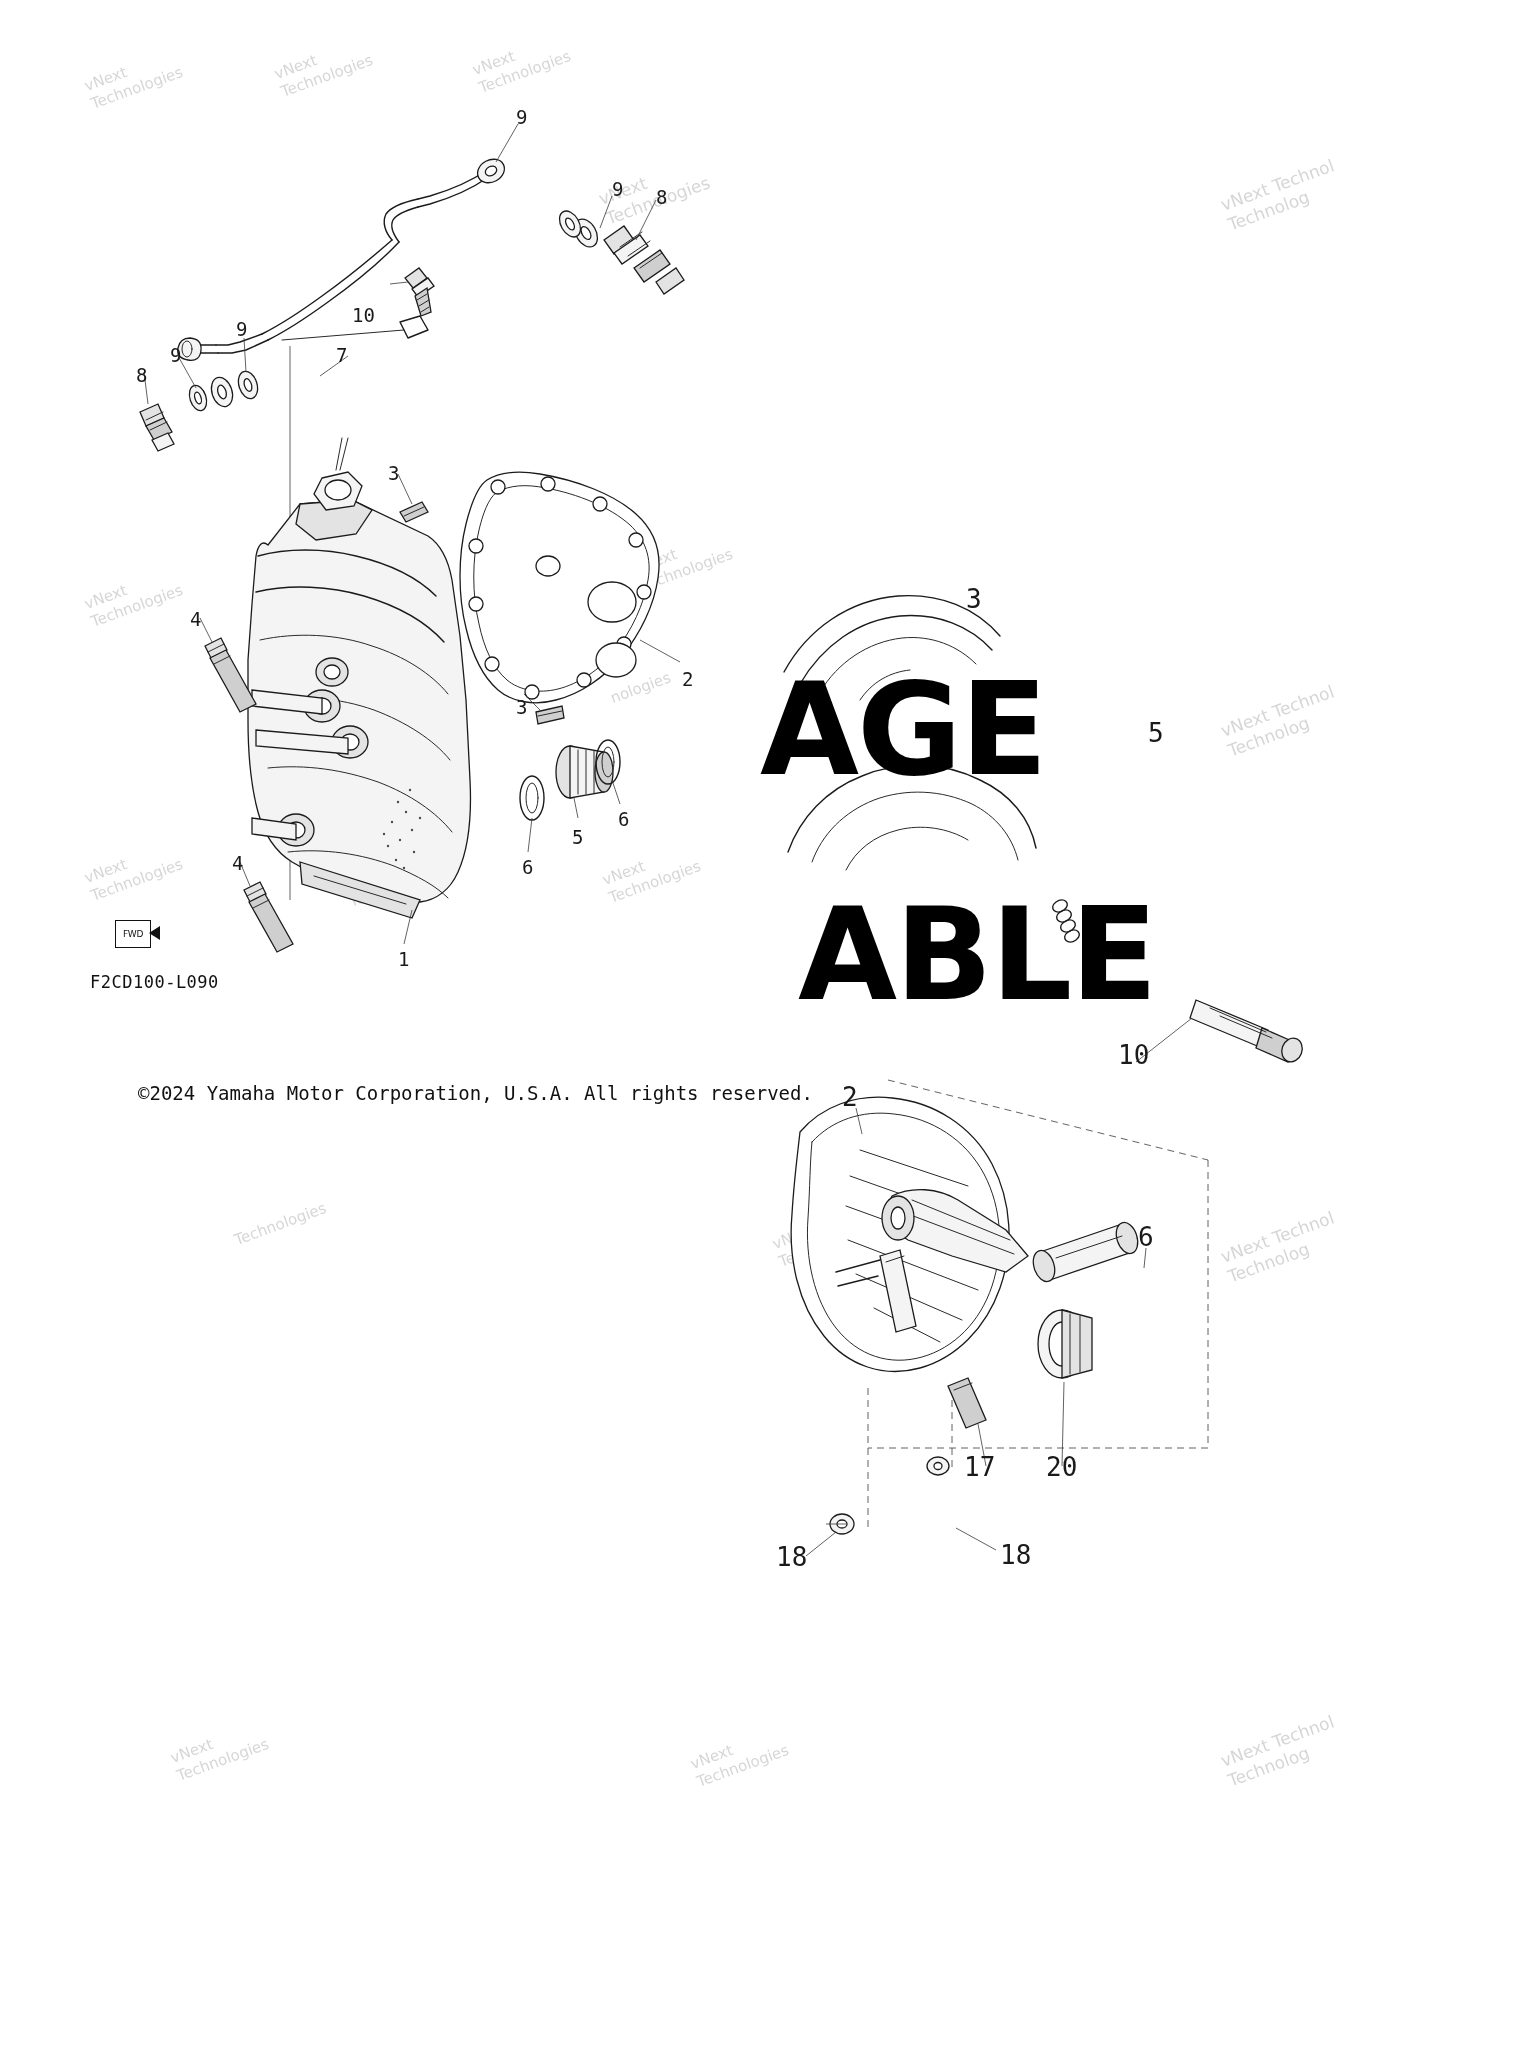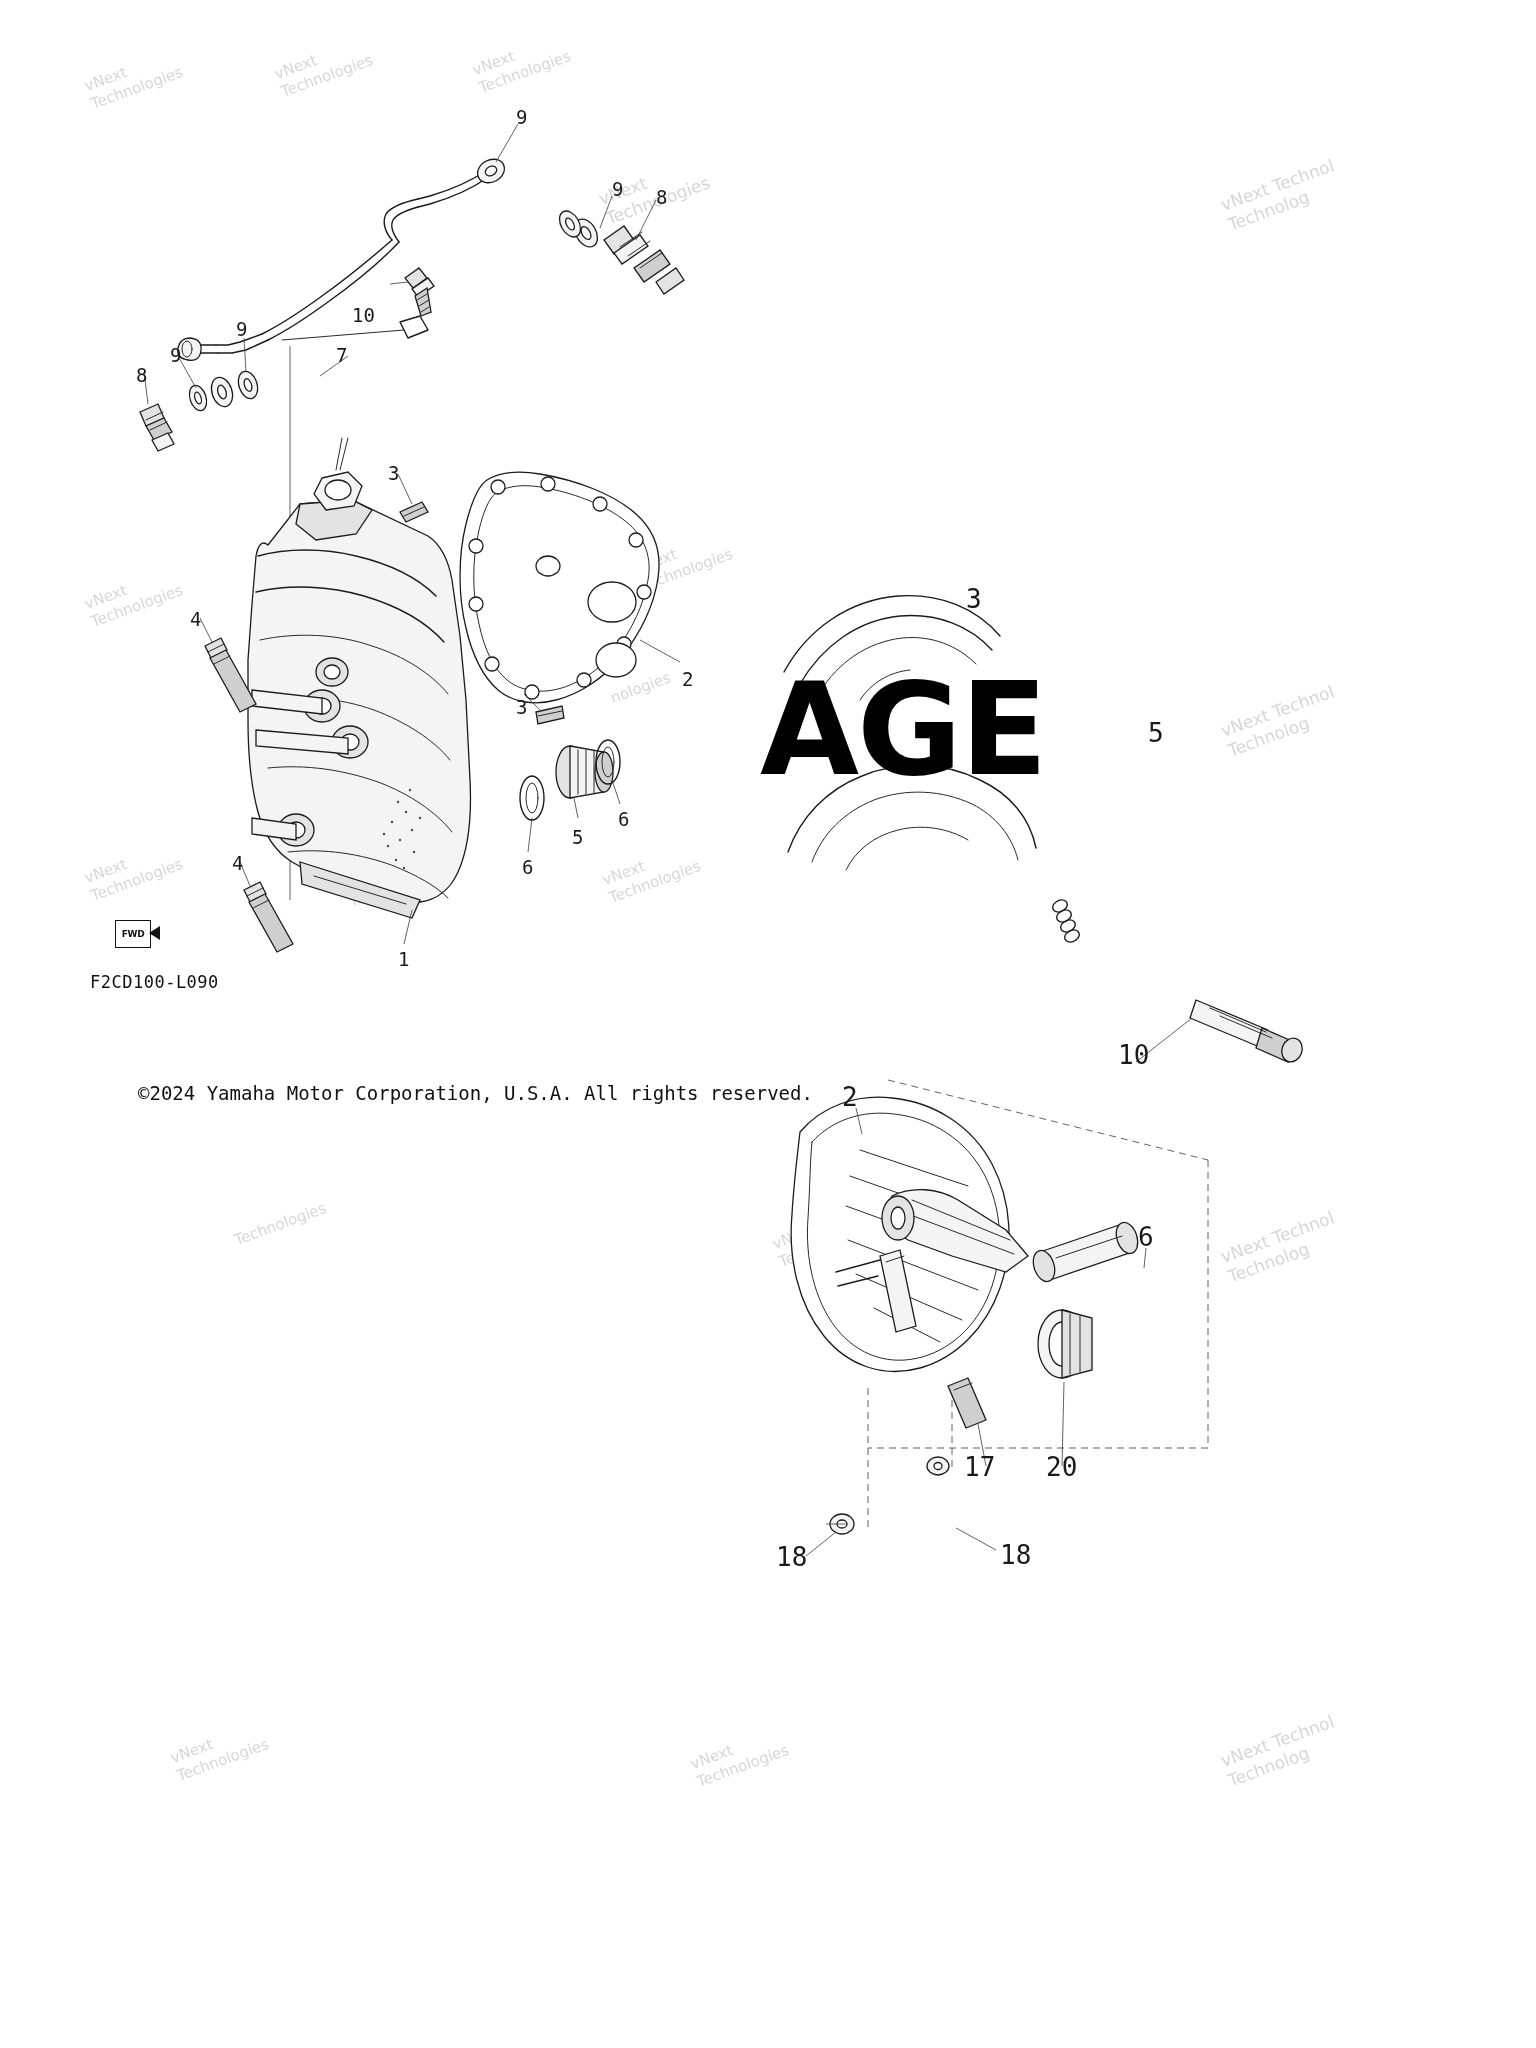--- a/index.html
+++ b/index.html
@@ -68,21 +68,21 @@
     width: 34px;
     height: 26px;
     border: 1.6px solid #111;
     display: flex;
     align-items: center;
     justify-content: center;
   }
   .fwd-box .txt {
     font-family: "DejaVu Sans", sans-serif;
     font-size: 9px;
-    font-weight: bold;
+    font-weight: normal;
     color: #111;
     letter-spacing: -0.3px;
   }
   .fwd-arrow {
     position: absolute;
     width: 0; height: 0;
     border-top: 7px solid transparent;
     border-bottom: 7px solid transparent;
     border-right: 11px solid #111;
   }
@@ -466,20 +466,21 @@
         <path d="M1062,1466 L1064,1382"></path>
         <path d="M996,1550 L956,1528"></path>
         <path d="M806,1556 L836,1532"></path>
         <path d="M826,1524 L846,1524"></path>
       </g>
       <path class="stroke-hair dash" d="M868,1388 L868,1530 M952,1400 L952,1470"></path>
     </g>
   </svg>
 
   <div class="overlay-text" style="left:760px; top:655px; font-size:128px;">AGE</div>
+  <div class="overlay-text" style="left:798px; top:880px; font-size:128px;">ABLE</div>
 
   <div>
 
     <div class="lbl" style="left:516px; top:106px;">9</div>
     <div class="lbl" style="left:612px; top:178px;">9</div>
     <div class="lbl" style="left:656px; top:186px;">8</div>
     <div class="lbl" style="left:352px; top:270px;margin-top:34px;">10</div>
     <div class="lbl" style="left:236px; top:318px;">9</div>
     <div class="lbl" style="left:170px; top:344px;">9</div>
     <div class="lbl" style="left:336px; top:344px;">7</div>

